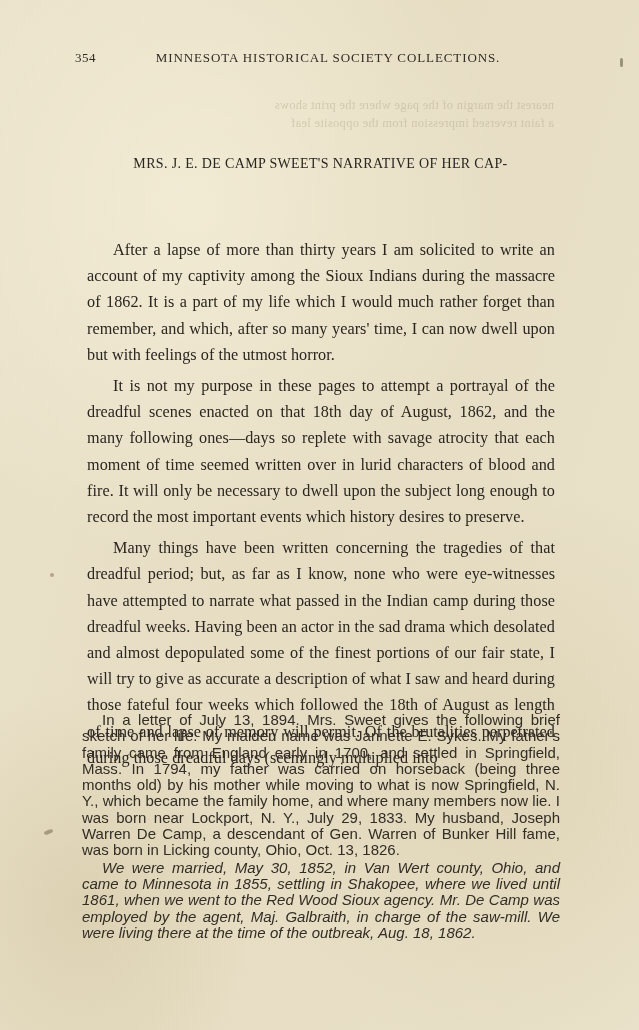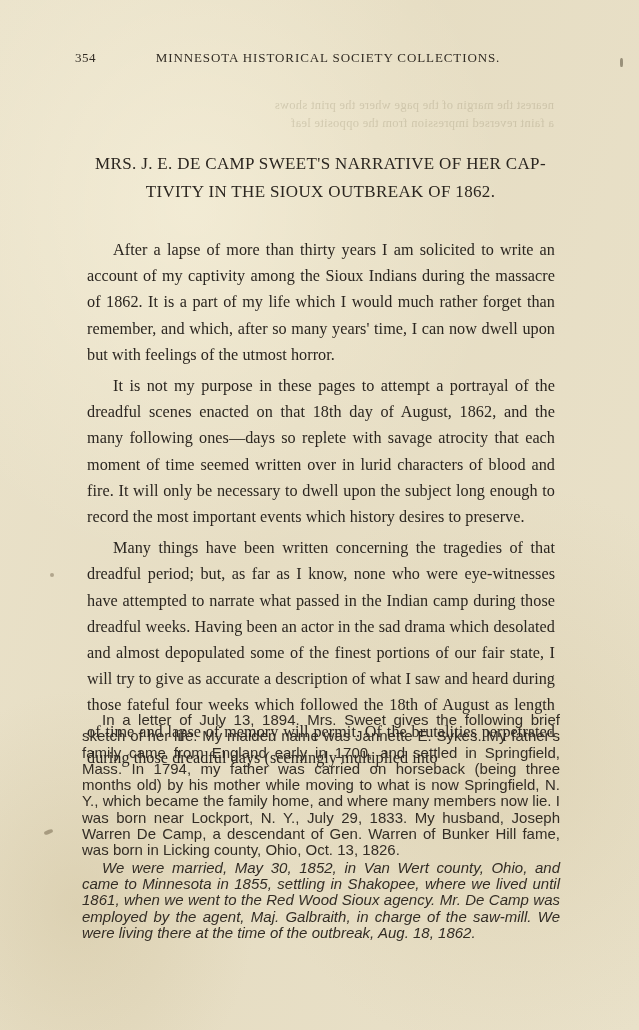--- a/index.html
+++ b/index.html
@@ -97,21 +97,21 @@
     background: rgba(110,95,70,0.45);
     border-radius: 50%;
   }
 
   .title-block {
     position: absolute;
     top: 150px;
     left: 78px;
     width: 485px;
     text-align: center;
-    font-size: 17px;
+    font-size: 14px;
     line-height: 28px;
     letter-spacing: 0.35px;
     color: #2b2620;
   }
 
   .body-text {
     position: absolute;
     top: 232px;
     left: 82px;
     width: 478px;
@@ -172,21 +172,20 @@
     <span class="folio">354</span>
     <span class="running-title">MINNESOTA HISTORICAL SOCIETY COLLECTIONS.</span>
   </div>
 
   <div class="edge-mark"></div>
   <div class="edge-mark2"></div>
   <div class="edge-mark3"></div>
 
   <div class="title-block">
     <div>MRS. J. E. DE CAMP SWEET'S NARRATIVE OF HER CAP-</div>
-    <div>TIVITY IN THE SIOUX OUTBREAK OF 1862.</div>
   </div>
 
   <div class="body-text">
     <p>After a lapse of more than thirty years I am solicited to write an account of my captivity among the Sioux Indians during the massacre of 1862. It is a part of my life which I would much rather forget than remember, and which, after so many years' time, I can now dwell upon but with feelings of the utmost horror.</p>
     <p>It is not my purpose in these pages to attempt a portrayal of the dreadful scenes enacted on that 18th day of August, 1862, and the many following ones—days so replete with savage atrocity that each moment of time seemed written over in lurid characters of blood and fire. It will only be necessary to dwell upon the subject long enough to record the most important events which history desires to preserve.</p>
     <p>Many things have been written concerning the tragedies of that dreadful period; but, as far as I know, none who were eye-witnesses have attempted to narrate what passed in the Indian camp during those dreadful weeks. Having been an actor in the sad drama which desolated and almost depopulated some of the finest portions of our fair state, I will try to give as accurate a description of what I saw and heard during those fateful four weeks which followed the 18th of August as length of time and lapse of memory will permit. Of the brutalities perpetrated during those dreadful days (seemingly multiplied into</p>
   </div>
 
   <div class="footnote-rule"></div>
 

